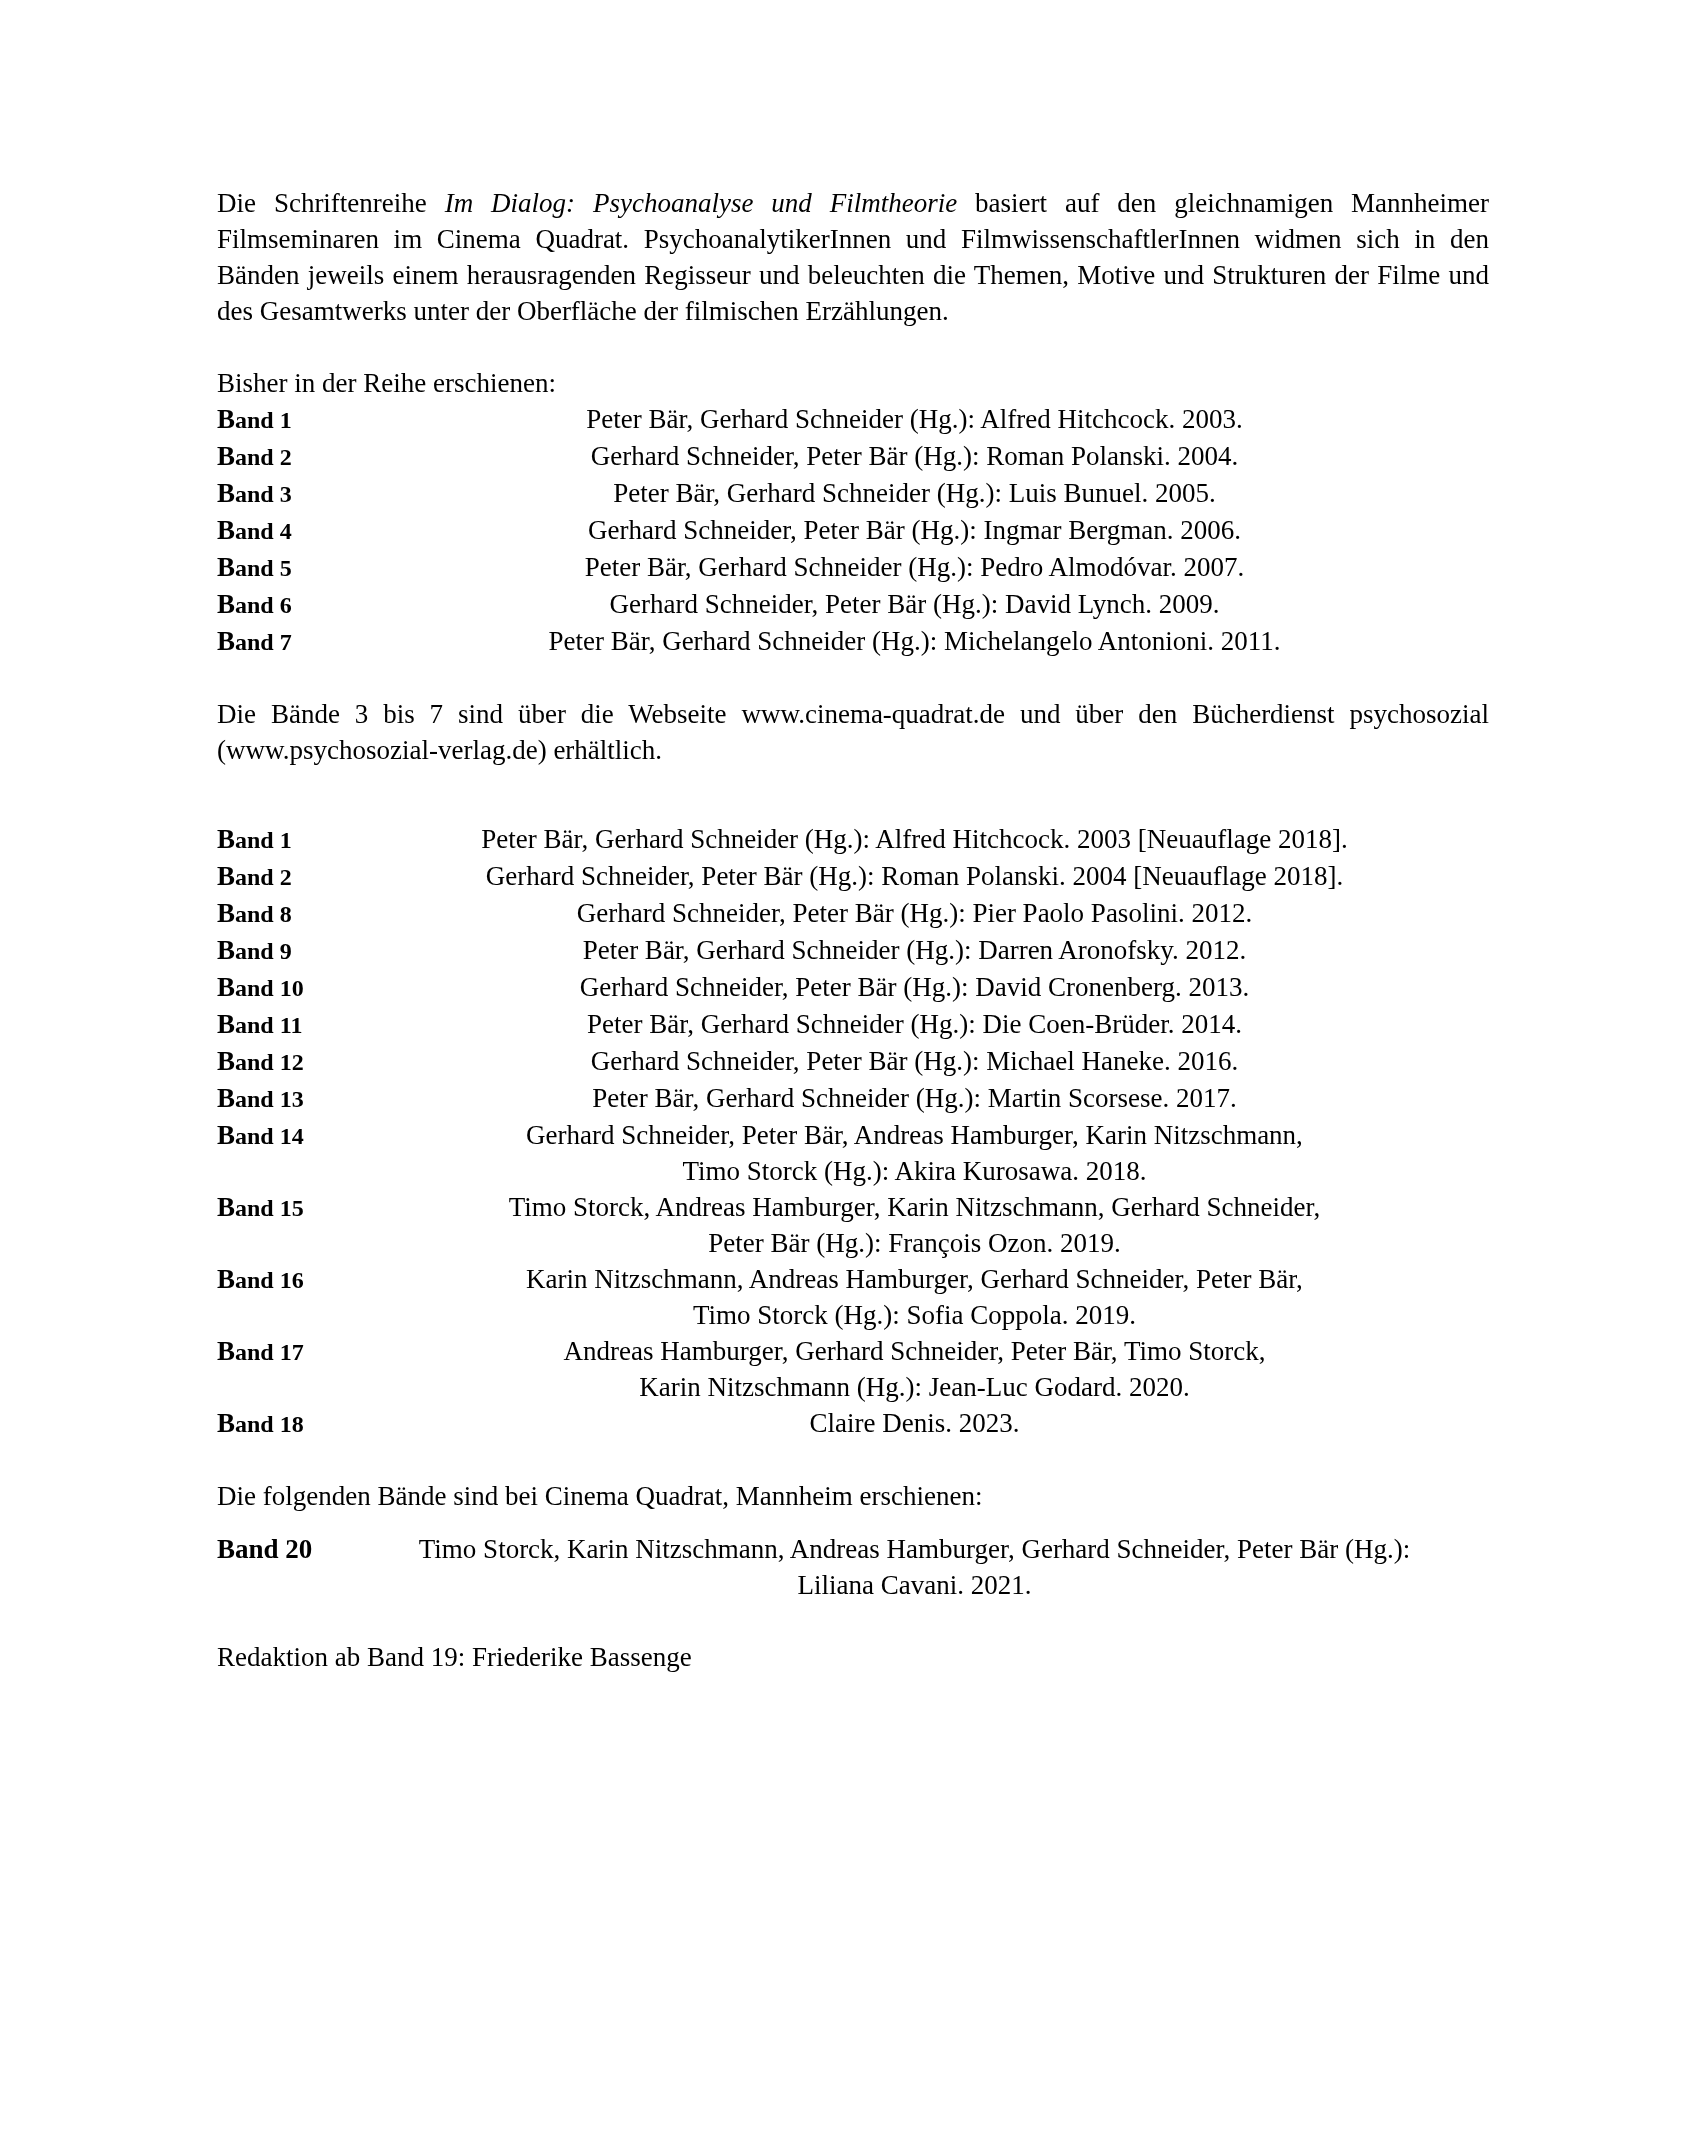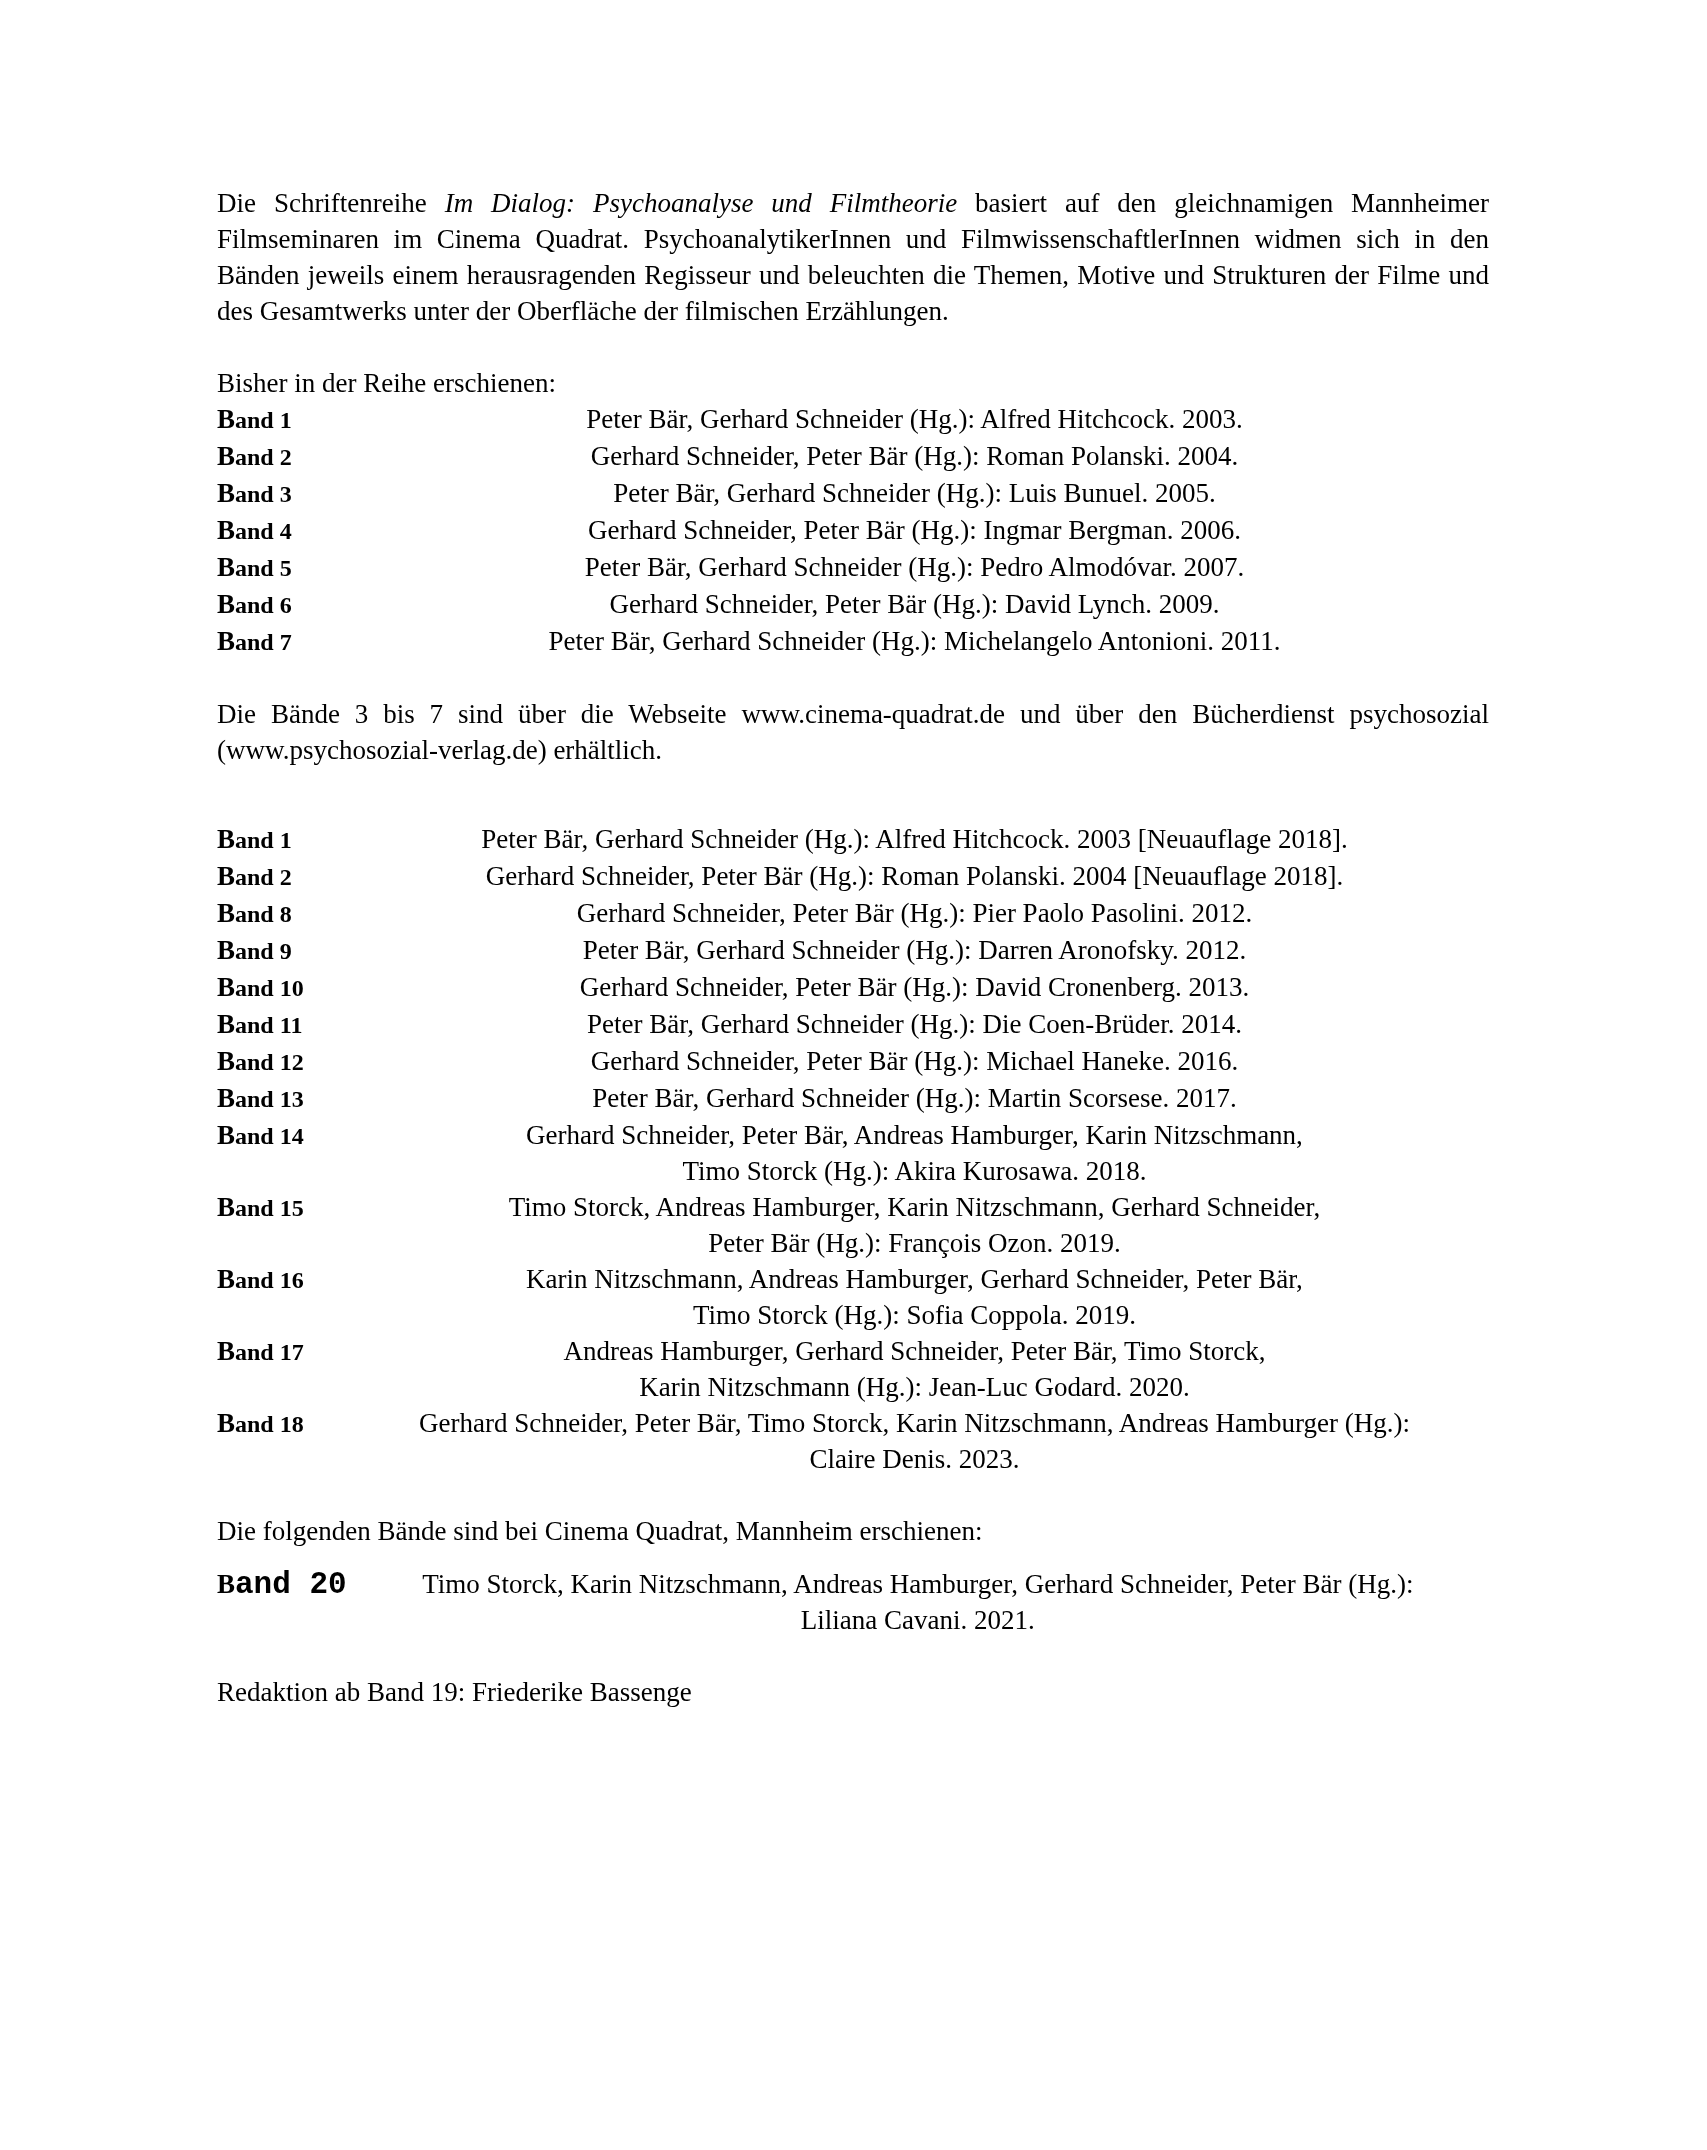--- a/index.html
+++ b/index.html
@@ -16,21 +16,21 @@
   .para.intro { text-align-last: left; }
   .gap { height: 36px; }
   .gap-sm { height: 17px; }
   .list { margin: 0; padding: 0; }
   .entry { display: flex; align-items: flex-start; }
   .band-label {
     flex: 0 0 123px; font-weight: bold; white-space: nowrap;
     font-size: 27px;
   }
   .band-label .sc { font-size: 24px; }
-  .band-label.plain .sc { font-size: 31px; font-family: Liberation Mono, monospace; }
+  .band-label.plain .sc { font-size: 27px; }
   .entry-text { flex: 1 1 auto; text-align: center; }
   .entry-text .line { display: block; white-space: nowrap; }
   .italic { font-style: italic; }
 </style>
 </head>
 <body>
 
 <div class="page">
   <p class="para intro"><span>Die Schriftenreihe </span><span class="italic">Im Dialog: Psychoanalyse und Filmtheorie</span><span> basiert auf den gleichnamigen Mannheimer Filmseminaren im Cinema Quadrat. PsychoanalytikerInnen und FilmwissenschaftlerInnen widmen sich in den Bänden jeweils einem herausragenden Regisseur und beleuchten die Themen, Motive und Strukturen der Filme und des Gesamtwerks unter der Oberfläche der filmischen Erzählungen.</span></p>
 
@@ -162,21 +162,20 @@
       <div class="entry">
         <span class="band-label"><span>B</span><span class="sc">and 17</span></span>
         <span class="entry-text">
           <span class="line">Andreas Hamburger, Gerhard Schneider, Peter Bär, Timo Storck,</span>
           <span class="line">Karin Nitzschmann (Hg.): Jean-Luc Godard. 2020.</span>
         </span>
       </div>
       <div class="entry">
         <span class="band-label"><span>B</span><span class="sc">and 18</span></span>
         <span class="entry-text">
-          <span class="line">Gerhard Schneider, Peter Bär, Timo Storck, Karin Nitzschmann, Andreas Hamburger (Hg.):</span>
           <span class="line">Claire Denis. 2023.</span>
         </span>
       </div>
     </div>
 
   <div class="gap"></div>
 
   <p class="para">Die folgenden Bände sind bei Cinema Quadrat, Mannheim erschienen:</p>
   <div class="gap-sm"></div>
   <div class="list">

